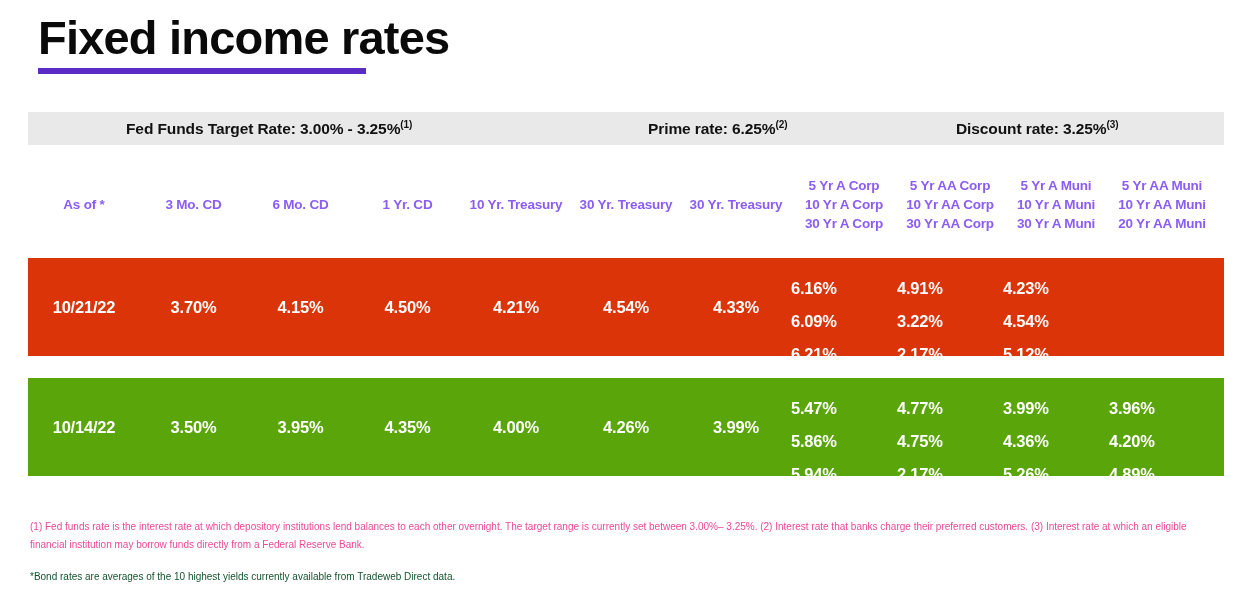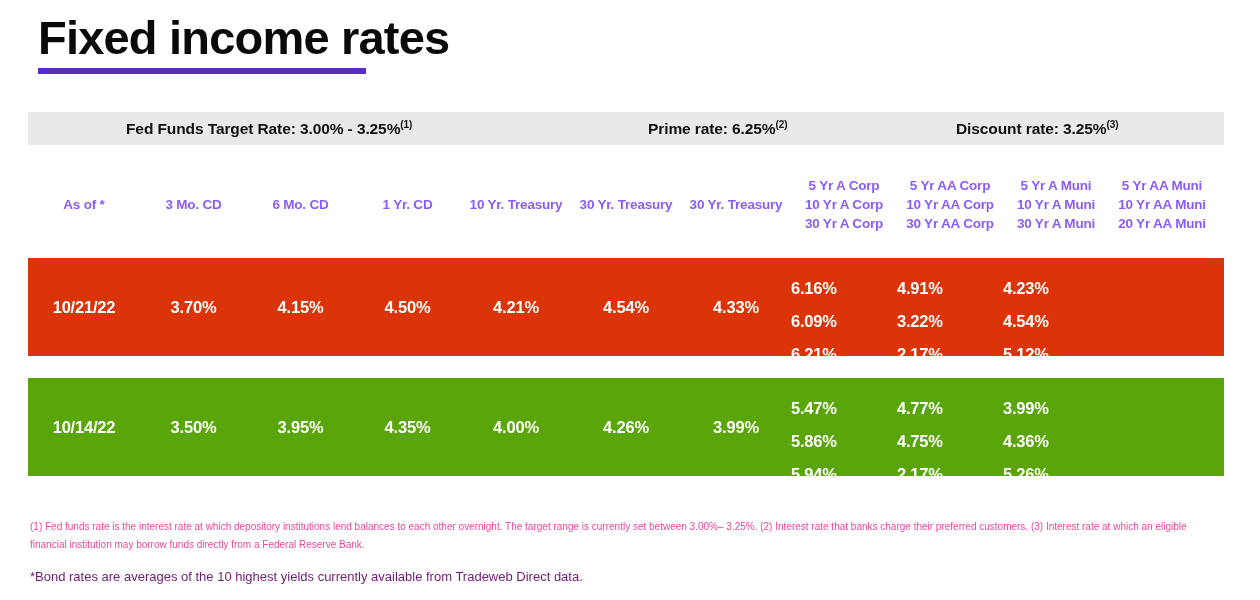--- a/index.html
+++ b/index.html
@@ -153,23 +153,23 @@
     width: 1160px;
   }
   .footnote-main {
     font-size: 10px;
     line-height: 18px;
     color: #ec4899;
     margin: 0 0 14px 0;
     font-family: "Liberation Sans", sans-serif;
   }
   .footnote-star {
-    font-size: 13px;
+    font-size: 10px;
     line-height: 18px;
-    color: #701a75;
+    color: #14532d;
     margin: 0;
     font-family: "Liberation Sans", sans-serif;
   }
 </style>
 </head>
 <body>
 
 <div class="page">
 
   <div class="title-block">
@@ -265,20 +265,25 @@
       <div class="cell c-stack data-cell data-stack">
         <span>4.77%</span>
         <span>4.75%</span>
         <span>2.17%</span>
       </div>
       <div class="cell c-stack data-cell data-stack">
         <span>3.99%</span>
         <span>4.36%</span>
         <span>5.26%</span>
       </div>
+      <div class="cell c-stack data-cell data-stack">
+        <span>3.96%</span>
+        <span>4.20%</span>
+        <span>4.89%</span>
+      </div>
     </div>
   </div>
 
   <div class="footnotes">
     <p class="footnote-main">(1) Fed funds rate is the interest rate at which depository institutions lend balances to each other overnight. The target range is currently set between 3.00%– 3.25%. (2) Interest rate that banks charge their preferred customers. (3) Interest rate at which an eligible financial institution may borrow funds directly from a Federal Reserve Bank.</p>
     <p class="footnote-star">*Bond rates are averages of the 10 highest yields currently available from Tradeweb Direct data.</p>
   </div>
 
 </div>
 

